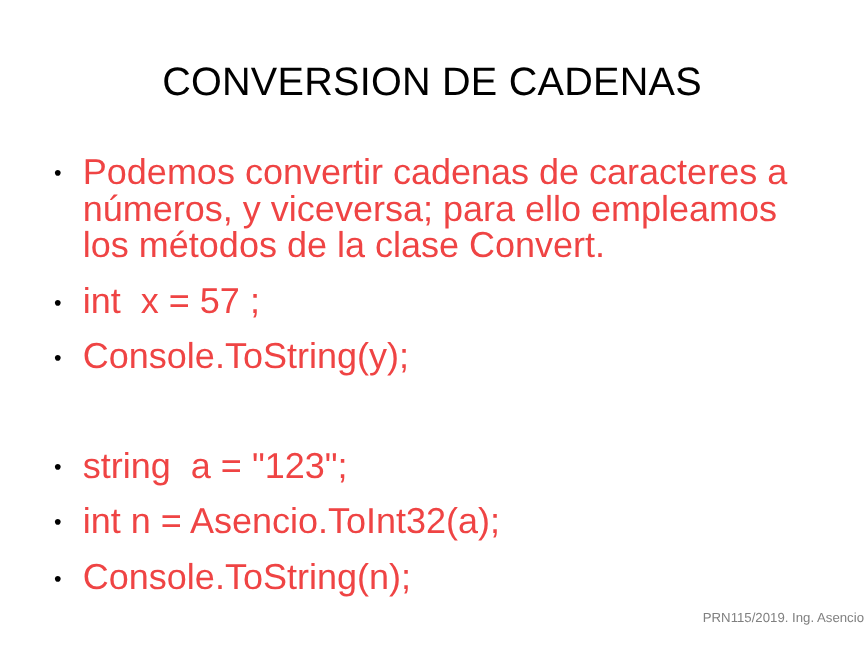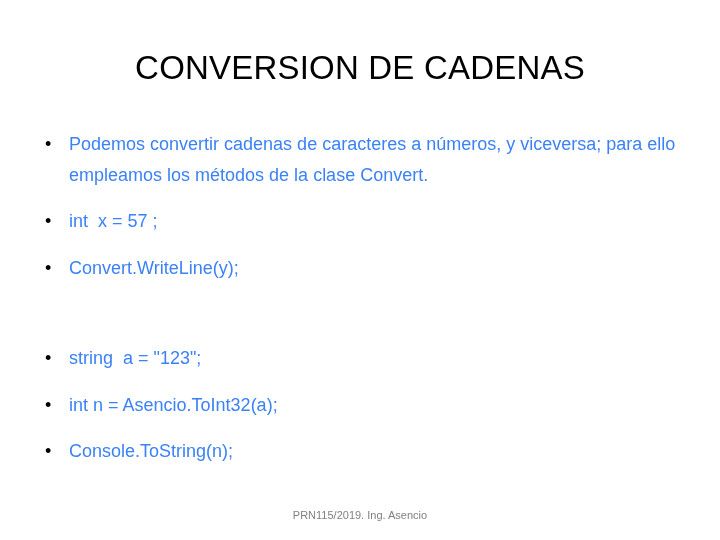--- a/index.html
+++ b/index.html
@@ -41,23 +41,23 @@
     width: 640px;
   }
   ul.bullet-list {
     list-style: none;
     margin: 0;
     padding: 0;
   }
   li.bullet-item {
     position: relative;
     padding-left: 29px;
-    font-size: 18px;
+    font-size: 30px;
     line-height: 30.5px;
-    color: #3b82f6;
+    color: #ef4444;
     margin: 0;
   }
   li.bullet-item::before {
     content: "\2022";
     position: absolute;
     left: 5px;
     top: 0;
     font-size: 18px;
     line-height: 30.5px;
     color: #000000;
@@ -71,40 +71,40 @@
     margin-top: 16px;
   }
   .bullet-gap {
     height: 44px;
   }
   .slide-footer {
     position: absolute;
     left: 0;
     top: 508px;
     width: 720px;
-    text-align: center;
+    text-align: right;
     font-size: 11px;
     line-height: 14px;
     color: #808080;
     white-space: nowrap;
   }
 </style>
 </head>
 <body>
 
 <div class="slide">
 
   <div class="slide-title">CONVERSION DE CADENAS</div>
 
   <div class="body-area">
 
     <ul class="bullet-list">
       <li class="bullet-item wrap-item">Podemos convertir cadenas de caracteres a números, y viceversa; para ello empleamos los métodos de la clase Convert.</li>
       <li class="bullet-item code-item">int  x = 57 ;</li>
-      <li class="bullet-item code-item">Convert.WriteLine(y);</li>
+      <li class="bullet-item code-item">Console.ToString(y);</li>
     </ul>
 
     <div class="bullet-gap"></div>
 
     <ul class="bullet-list">
       <li class="bullet-item code-item">string  a = "123";</li>
       <li class="bullet-item code-item">int n = Asencio.ToInt32(a);</li>
       <li class="bullet-item code-item">Console.ToString(n);</li>
     </ul>
 

